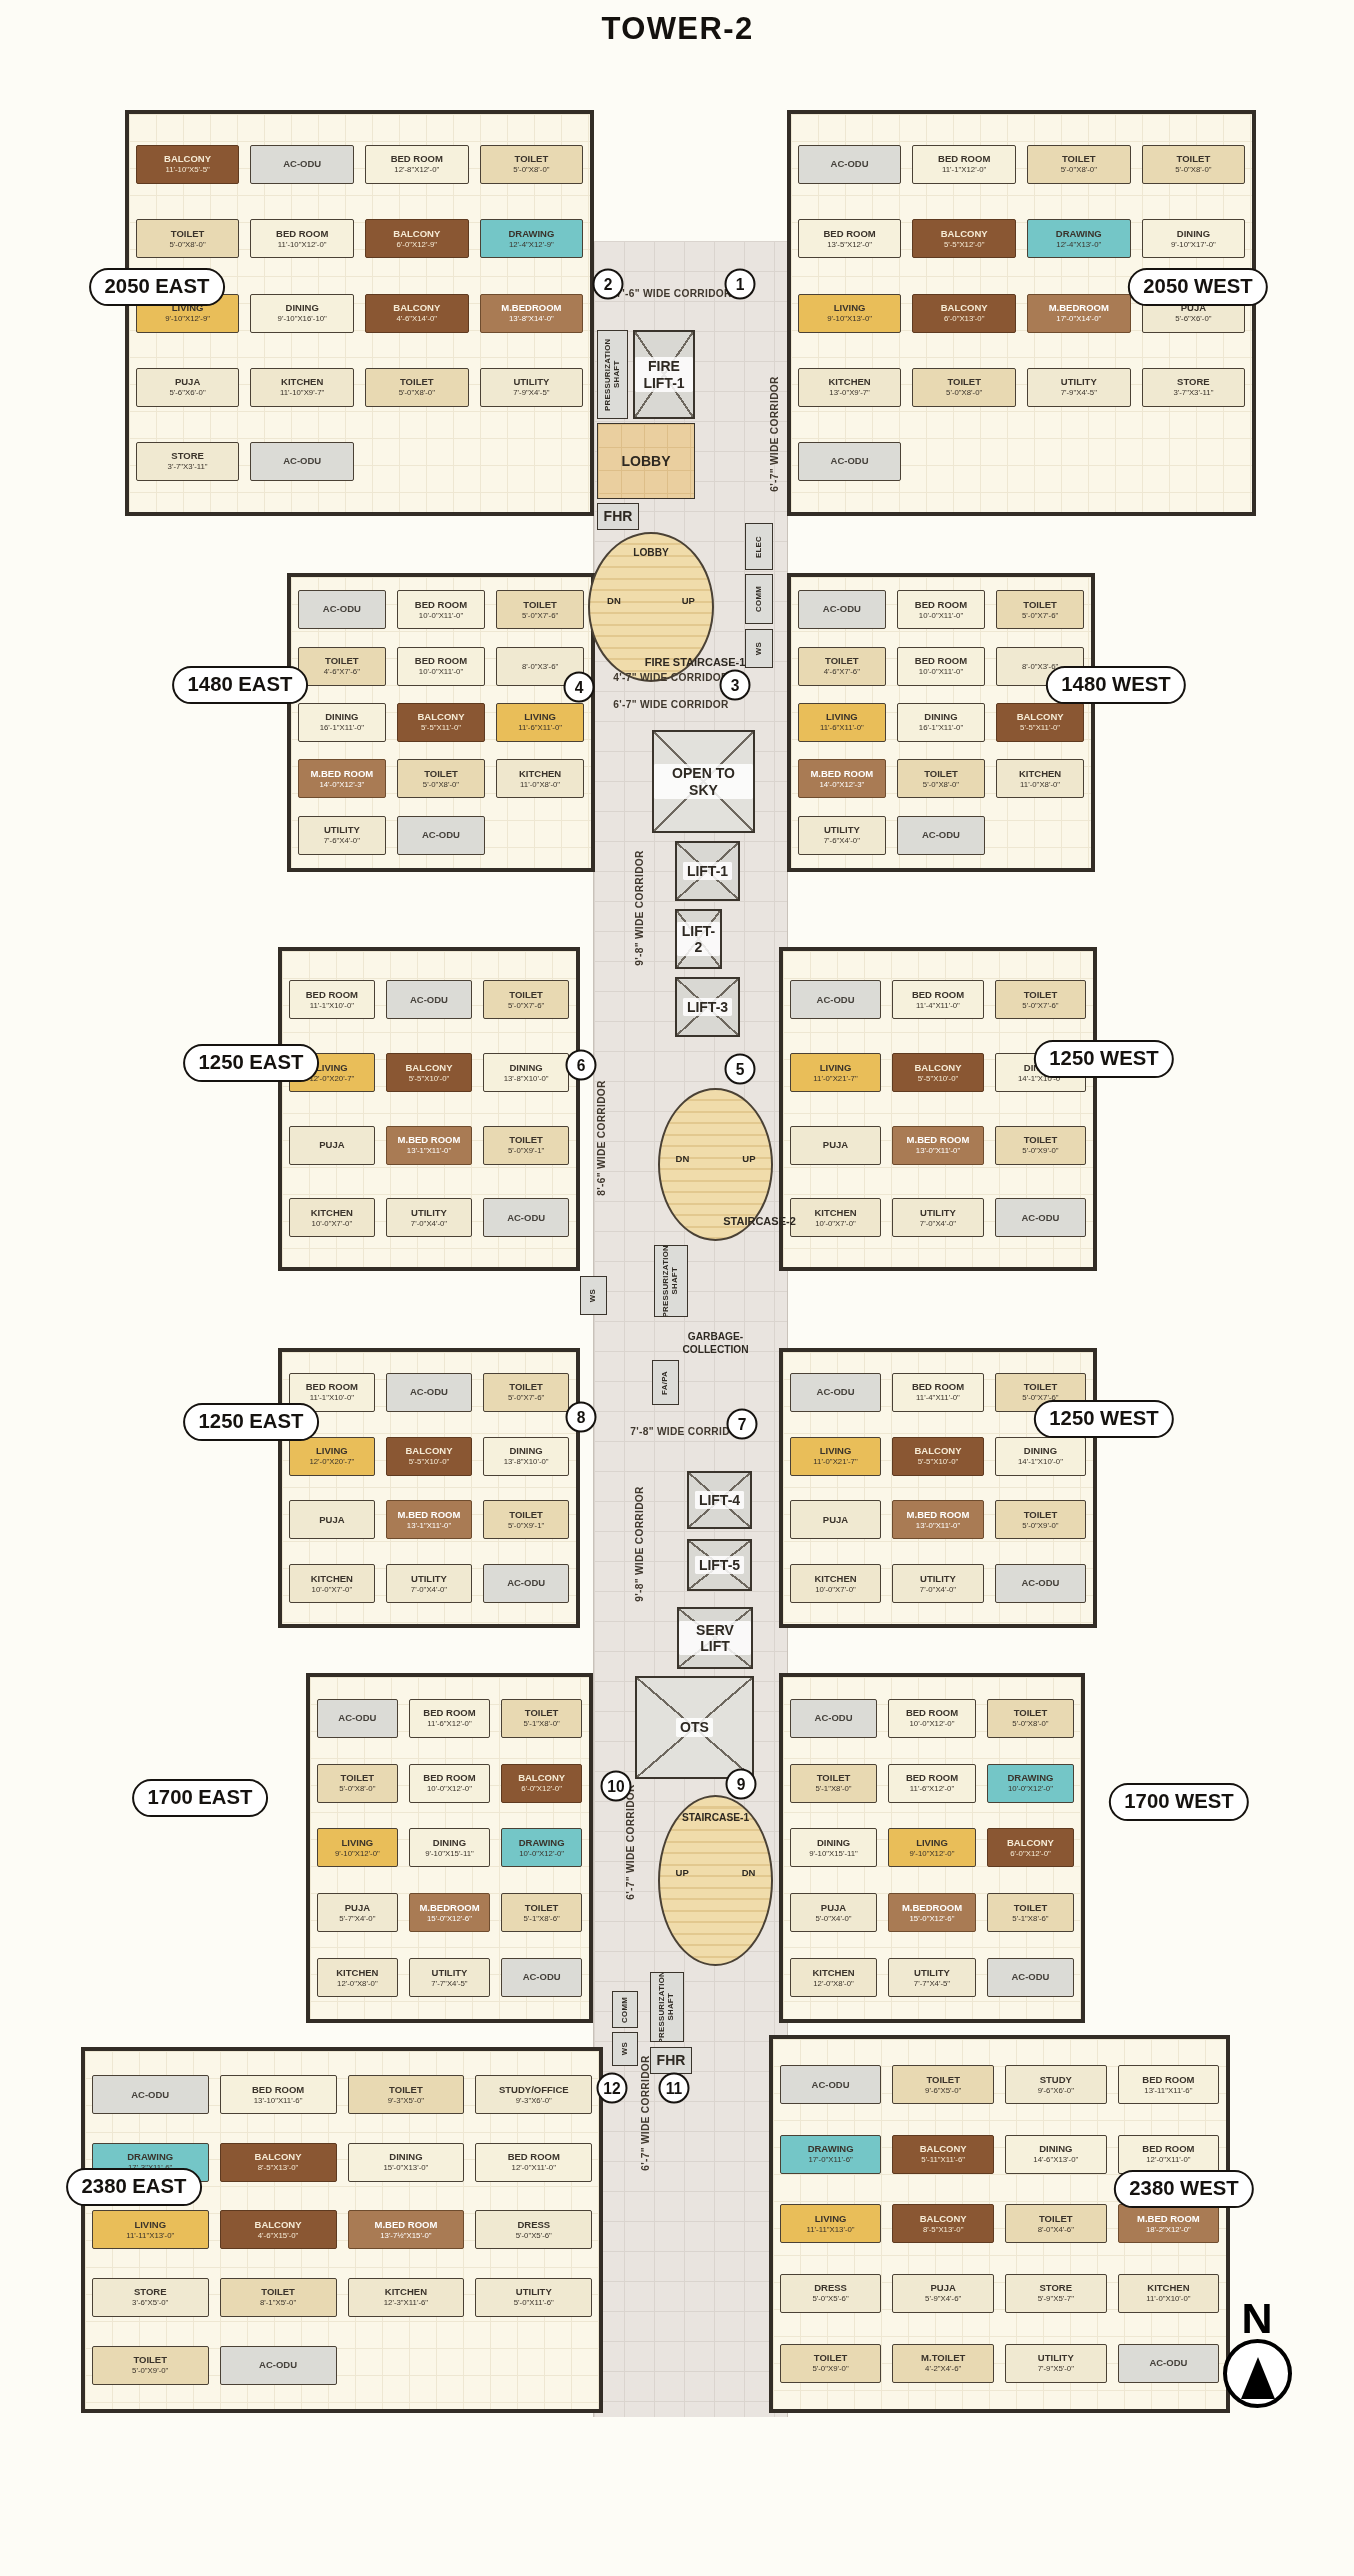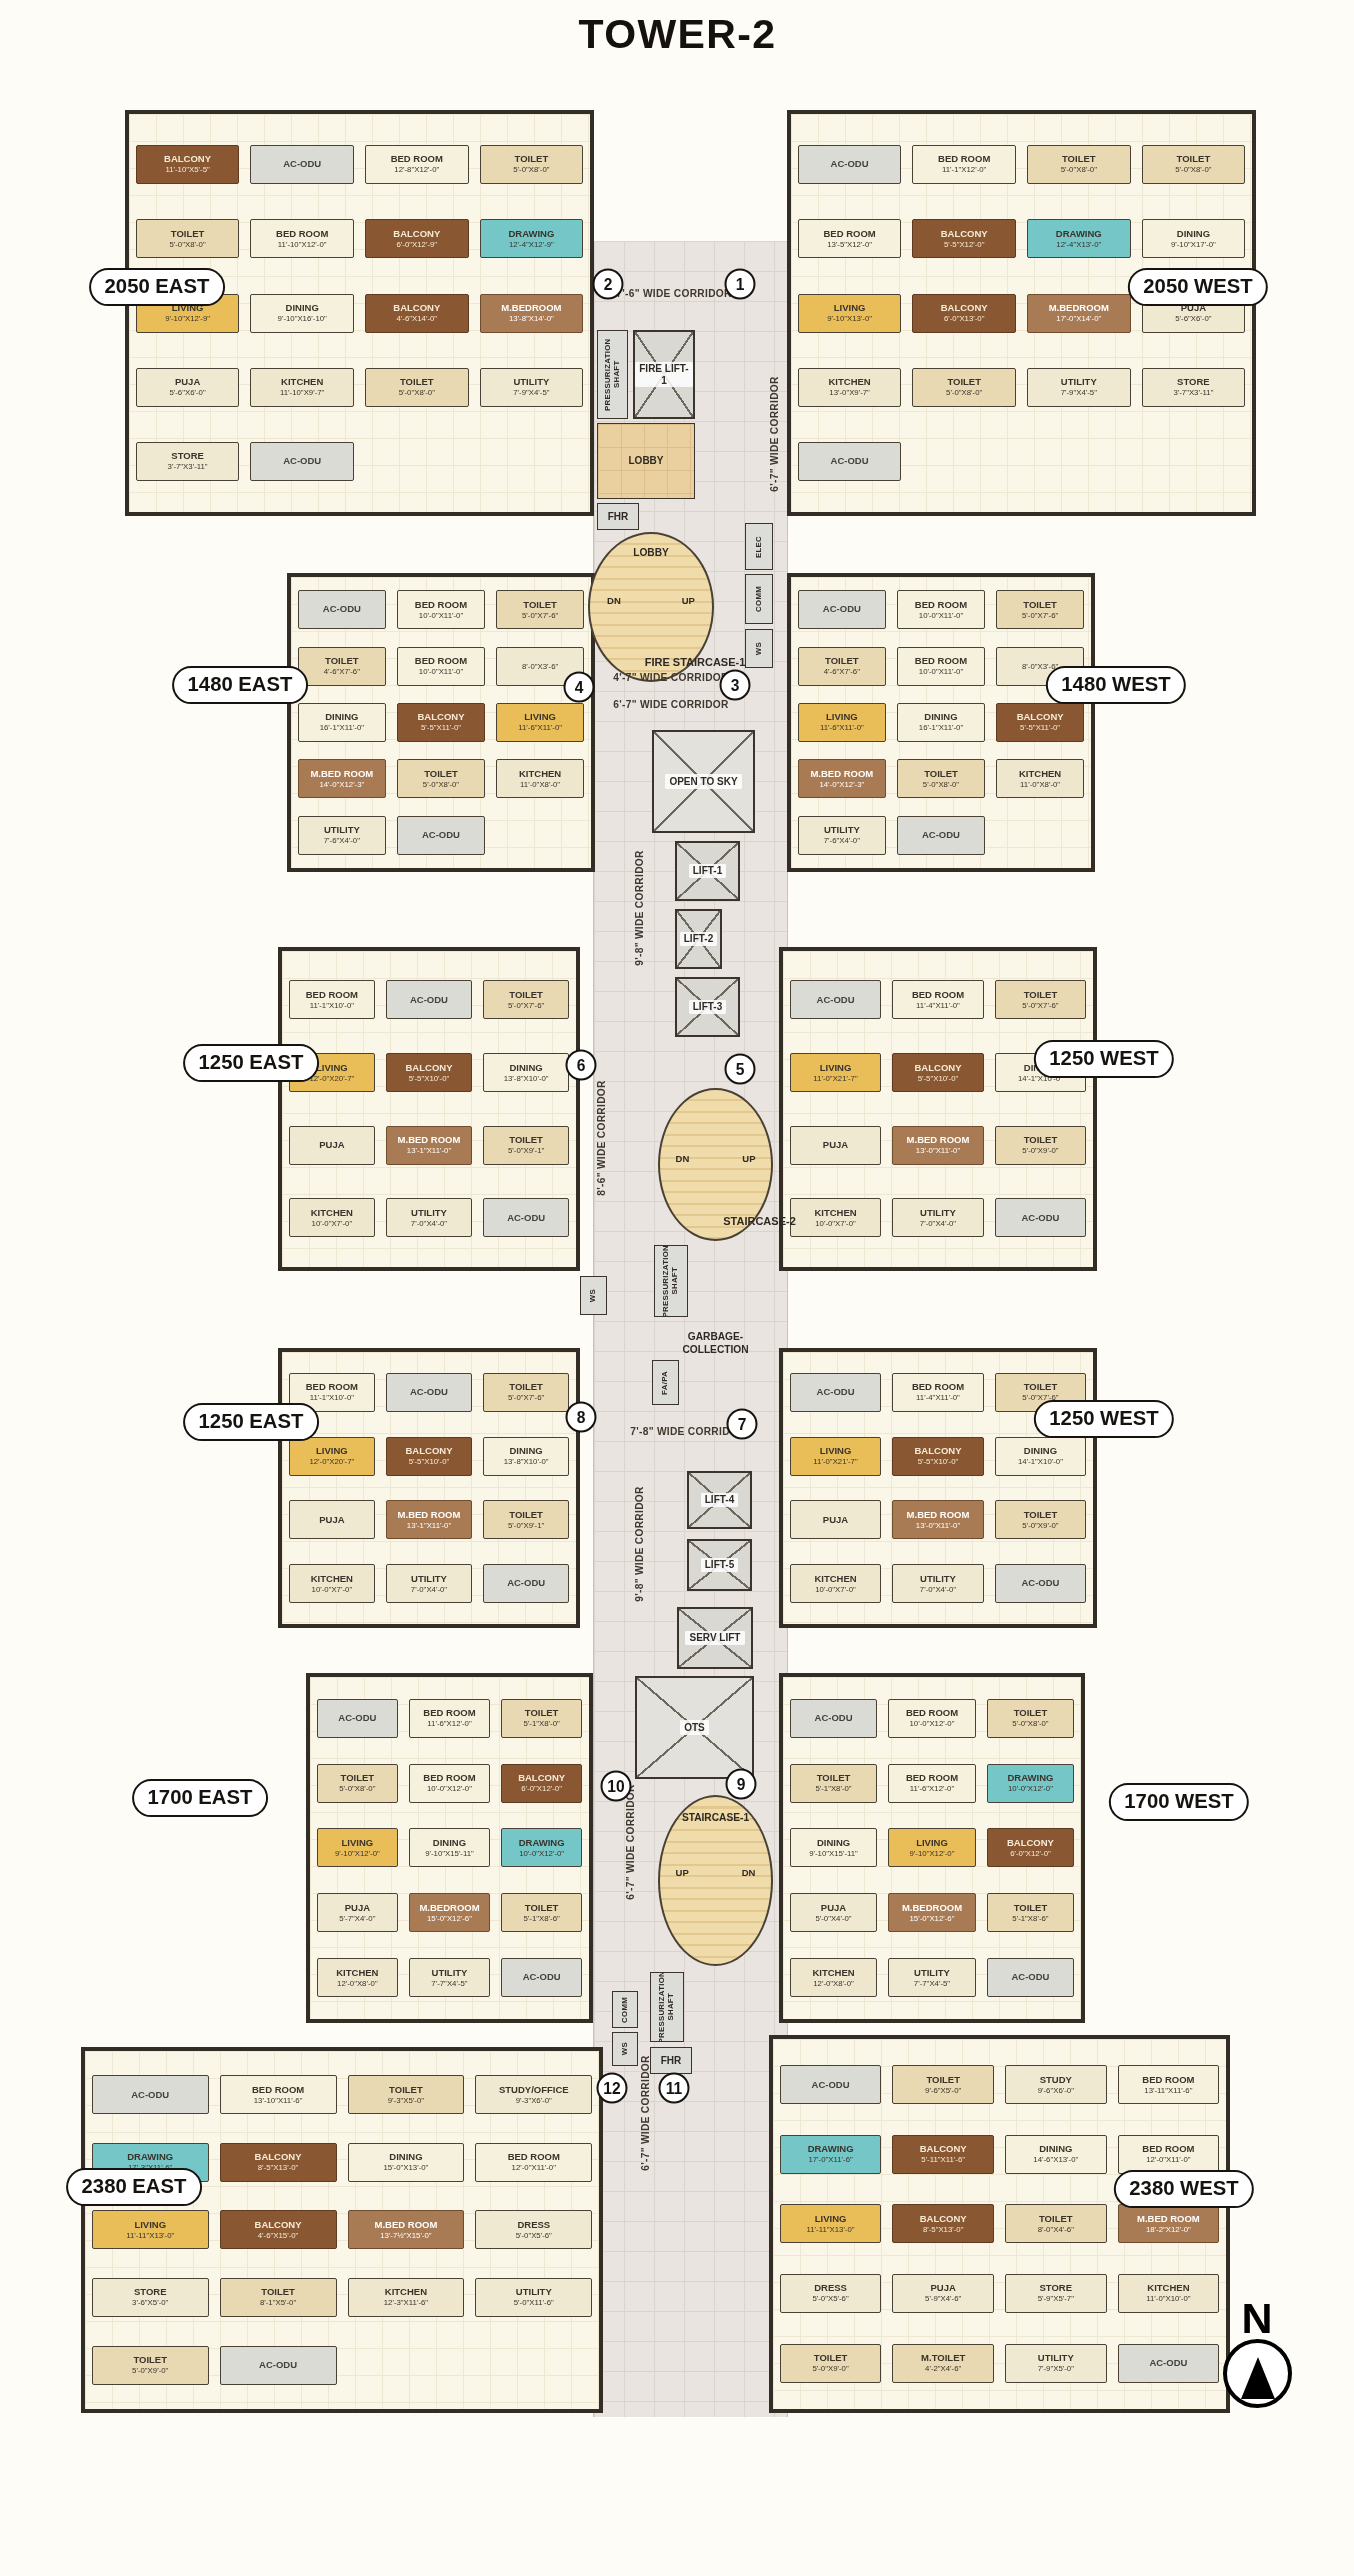--- a/index.html
+++ b/index.html
@@ -1,20 +1,20 @@
 <!DOCTYPE html>
 <html style="font-size:11px"><head>
 <meta charset="utf-8">
 <style>
   html,body{margin:0;padding:0;}
   body{width:1355px;height:2576px;position:relative;background:#FDFCF6;
        font-family:"Liberation Sans",sans-serif;color:#3A332B;overflow:hidden;}
   #plan-canvas{position:absolute;left:0;top:0;width:1355px;height:2576px;}
   .page-title{position:absolute;top:11px;left:0;width:100%;text-align:center;
-       font-size:41px;font-weight:bold;letter-spacing:1.4px;color:#14110e;z-index:8;}
+       font-size:31px;font-weight:bold;letter-spacing:1.4px;color:#14110e;z-index:8;}
   .footer-bar{position:absolute;left:0;bottom:0;width:100%;height:95px;
        display:flex;align-items:center;justify-content:center;font-size:27px;font-weight:bold;
        color:#ffffff;letter-spacing:0.7px;z-index:8;}
   .corridor{position:absolute;background-color:#E9E4DF;
        background-image:linear-gradient(#DAD4CE 0.7px,transparent 0.7px),
                         linear-gradient(90deg,#DAD4CE 0.7px,transparent 0.7px);
        background-size:30px 30px;border-left:1.4px solid #C9C2BA;border-right:1.4px solid #C9C2BA;
        box-sizing:border-box;z-index:1;}
   .corridor-label{position:absolute;font-weight:bold;font-size:10.2px;color:#40382E;
        transform:translate(-50%,-50%);white-space:nowrap;letter-spacing:0.3px;z-index:4;}
@@ -49,21 +49,21 @@
        display:flex;align-items:center;justify-content:center;z-index:3;overflow:hidden;}
   .core-box.lift{background-color:#D9D8D3;background-image:
        linear-gradient(to top right,transparent calc(50% - 1px),#6D675E calc(50% - 1px) calc(50% + 1px),transparent calc(50% + 1px)),
        linear-gradient(to bottom right,transparent calc(50% - 1px),#6D675E calc(50% - 1px) calc(50% + 1px),transparent calc(50% + 1px));}
   .core-box.open{background-color:#E2E1DC;}
   .core-box.lobby{background-color:#EACF9F;border-width:1.4px;
        background-image:linear-gradient(#DDBE88 0.7px,transparent 0.7px),
                         linear-gradient(90deg,#DDBE88 0.7px,transparent 0.7px);
        background-size:23px 23px;}
   .core-box.shaft{background:#DCDCD8;border-width:1.4px;}
-  .core-label{font-size:10px;font-weight:bold;background:rgba(255,255,255,.85);
+  .core-label{font-size:14px;font-weight:bold;background:rgba(255,255,255,.85);
        padding:1.4px 4.1px;border-radius:1.4px;text-align:center;line-height:1.15;color:#2E2922;}
   .core-box.lobby .core-label,.core-box.shaft .core-label{background:transparent;padding:0;}
   .core-box.vshaft .core-label{writing-mode:vertical-rl;transform:rotate(180deg);
        font-size:7.8px;letter-spacing:0.3px;}
   .core-plain{position:absolute;display:flex;align-items:center;justify-content:center;
        text-align:center;font-weight:bold;font-size:10.2px;z-index:3;line-height:1.2;color:#2E2922;}
   .stair-oval{position:absolute;border:2px solid #4A4135;border-radius:50%;box-sizing:border-box;
        background:repeating-linear-gradient(180deg,#F0DCAB 0 9.5px,#E2C88F 9.5px 11.5px);z-index:3;}
   .stair-oval span{position:absolute;font-weight:bold;color:#2E2922;}
   .st-top{top:9%;left:50%;transform:translateX(-50%);font-size:10.2px;white-space:nowrap;}

